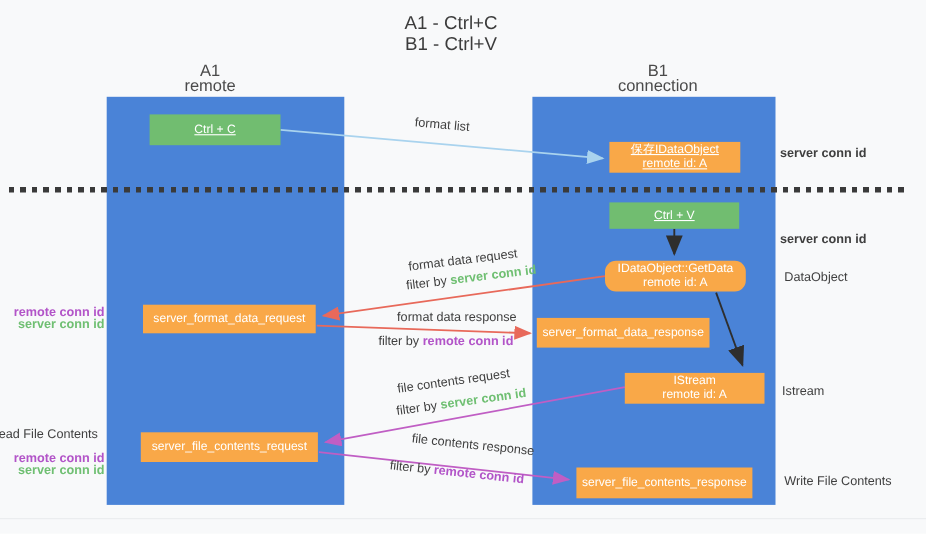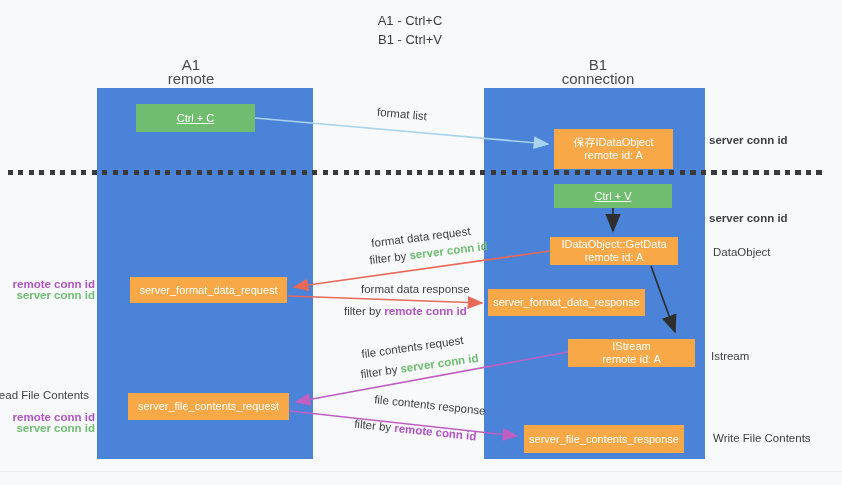--- a/index.html
+++ b/index.html
@@ -1,20 +1,20 @@
 <!DOCTYPE html>
 <html style="--lifeline-blue: #4a83d7; --node-green: #71bd70; --node-orange: #f9a848; --arrow-red: #e8695a; --arrow-magenta: #c05ec4; --arrow-lightblue: #a9d3ee; --arrow-black: #2e2e2e; --text-green: #6fbf72; --text-purple: #b254c8; --text-dark: #3f3f3f; --background: #f8f9fa;"><head>
 <meta charset="utf-8">
 <style>
   html,body{margin:0;padding:0;}
   body{font-family:"Liberation Sans","DejaVu Sans",sans-serif;}
   .canvas{position:relative;width:842px;height:485px;background:var(--background,#f8f9fa);overflow:hidden;}
 
   .title{position:absolute;left:0;top:11px;width:820px;text-align:center;
-         font-size:13px;line-height:19px;color:#3c3c3c;}
+         font-size:17px;line-height:19px;color:#3c3c3c;}
   .col-header{position:absolute;width:120px;text-align:center;font-size:15px;line-height:14px;color:#4a4a4a;}
 
   .lifeline{position:absolute;background:var(--lifeline-blue,#4a83d7);}
 
   .dotted{position:absolute;left:8px;top:170px;width:818px;height:5px;
           background:repeating-linear-gradient(90deg,#3a3a3a 0 5px,transparent 5px 10.5px);z-index:3;}
 
   .node{position:absolute;display:flex;flex-direction:column;align-items:center;justify-content:center;
         color:#fff;font-size:11px;line-height:13px;text-align:center;z-index:4;box-sizing:border-box;}
   .node.green{background:var(--node-green,#71bd70);text-decoration:underline;}
@@ -74,28 +74,28 @@
     <line x1="651" y1="266" x2="675" y2="332" style="stroke:var(--arrow-black,#2e2e2e)" stroke-width="1.7" marker-end="url(#ah-blk)"></line>
     <line x1="550" y1="251" x2="294" y2="287" style="stroke:var(--arrow-red,#e8695a)" stroke-width="1.6" marker-end="url(#ah-red)"></line>
     <line x1="288" y1="296" x2="482" y2="303" style="stroke:var(--arrow-red,#e8695a)" stroke-width="1.6" marker-end="url(#ah-red)"></line>
     <line x1="568" y1="352" x2="296" y2="402" style="stroke:var(--arrow-magenta,#c05ec4)" stroke-width="1.6" marker-end="url(#ah-mag)"></line>
     <line x1="290" y1="411" x2="517" y2="436" style="stroke:var(--arrow-magenta,#c05ec4)" stroke-width="1.6" marker-end="url(#ah-mag)"></line>
   </svg>
 
   <div class="node green" style="left:136px;top:104px;width:119px;height:28px;">
     <span>Ctrl + C</span>
   </div>
-  <div class="node orange" style="left:554px;top:129px;width:119px;height:40px;">
+  <div class="node orange" style="left:554px;top:129px;width:119px;height:28px;text-decoration:underline;">
     <span>保存IDataObject</span>
     <span>remote id: A</span>
   </div>
   <div class="node green" style="left:554px;top:184px;width:118px;height:24px;">
     <span>Ctrl + V</span>
   </div>
-  <div class="node orange" style="left:550px;top:237px;width:128px;height:28px;">
+  <div class="node orange" style="left:550px;top:237px;width:128px;height:28px;border-radius:10px;">
     <span>IDataObject::GetData</span>
     <span>remote id: A</span>
   </div>
   <div class="node orange" style="left:488px;top:289px;width:157px;height:27px;">
     <span>server_format_data_response</span>
   </div>
   <div class="node orange" style="left:130px;top:277px;width:157px;height:26px;">
     <span>server_format_data_request</span>
   </div>
   <div class="node orange" style="left:568px;top:339px;width:127px;height:28px;">

